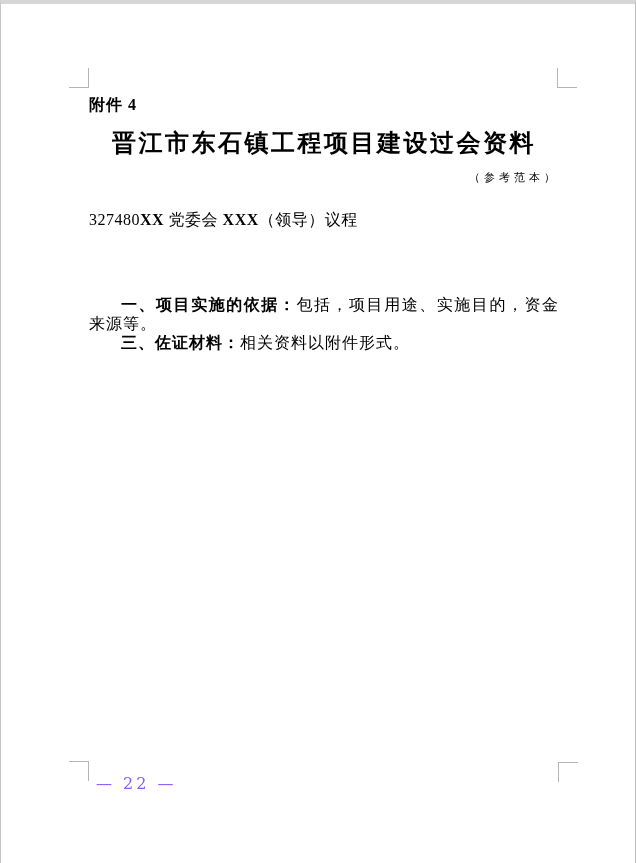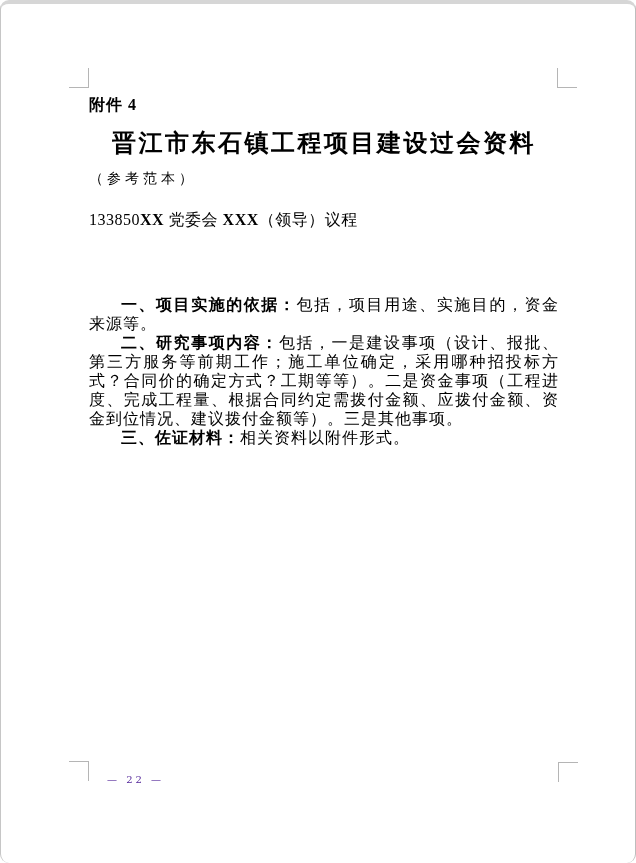--- a/index.html
+++ b/index.html
@@ -12,21 +12,20 @@
     position: relative;
     width: 636px;
     height: 863px;
     background: #ffffff;
     overflow: hidden;
     border-top: 4px solid #d6d6d6;
     border-left: 1px solid #c6c6c6;
     border-right: 1px solid #bdbdbd;
     box-sizing: border-box;
     color: #000000;
-    border-radius: 9px;
   }
   
   .crop-mark {
     position: absolute;
     width: 19px;
     height: 19px;
   }
   .crop-tl { left: 68px; top: 64px;  border-right: 1px solid #b5b5b5; border-bottom: 1px solid #b5b5b5; }
   .crop-tr { left: 556px; top: 64px; border-left: 1px solid #b5b5b5;  border-bottom: 1px solid #b5b5b5; }
   .crop-bl { left: 68px; top: 757px; border-right: 1px solid #b5b5b5; border-top: 1px solid #b5b5b5; }
@@ -47,22 +46,22 @@
     text-align: center;
     font-size: 24px;
     font-weight: bold;
     letter-spacing: 2.5px;
     white-space: nowrap;
   }
   .doc-subtitle {
     position: absolute;
     left: 88px; top: 166px;
     width: 470px;
-    text-align: left;
-    font-size: 14px;
+    text-align: right;
+    font-size: 11px;
     letter-spacing: 4px;
   }
   .agenda-line {
     position: absolute;
     left: 88px; top: 206px;
     width: 470px;
     font-size: 16px;
     letter-spacing: 0.5px;
     white-space: nowrap;
   }
@@ -94,23 +93,23 @@
     text-indent: 2em;
     text-align: justify;
     letter-spacing: 1px;
   }
   .para-lead {
     font-weight: bold;
     font-family: "Liberation Sans", sans-serif;
   }
   .page-number {
     position: absolute;
-    left: 106px; top: 770px;
-    font-size: 10px;
-    color: #4c1d95;
+    left: 95px; top: 770px;
+    font-size: 16px;
+    color: #8b5cf6;
     letter-spacing: 3px;
     font-family: "DejaVu Serif", serif;
   }
 </style>
 </head>
 <body>
 
 <div class="page">
 
   <div class="crop-mark crop-tl"></div>
@@ -118,25 +117,24 @@
   <div class="crop-mark crop-bl"></div>
   <div class="crop-mark crop-br"></div>
 
   <div class="attachment-label">附件 4</div>
 
   <div class="doc-title">晋江市东石镇工程项目建设过会资料</div>
 
   <div class="doc-subtitle">（参考范本）</div>
 
   <div class="agenda-line">
-    <span>133850</span><span class="bold-x">XX</span><span> 党委会 </span><span class="bold-x">XXX</span><span>（领导）议程</span>
+    <span>327480</span><span class="bold-x">XX</span><span> 党委会 </span><span class="bold-x">XXX</span><span>（领导）议程</span>
   </div>
 
 
   <div class="doc-body">
     <p><span class="para-lead">一、项目实施的依据：</span><span>包括，项目用途、实施目的，资金来源等。</span></p>
-    <p><span class="para-lead">二、研究事项内容：</span><span>包括，一是建设事项（设计、报批、第三方服务等前期工作；施工单位确定，采用哪种招投标方式？合同价的确定方式？工期等等）。二是资金事项（工程进度、完成工程量、根据合同约定需拨付金额、应拨付金额、资金到位情况、建议拨付金额等）。三是其他事项。</span></p>
     <p><span class="para-lead">三、佐证材料：</span><span>相关资料以附件形式。</span></p>
   </div>
 
   <div class="page-number">— 22 —</div>
 
 </div>
 
 </body></html>

